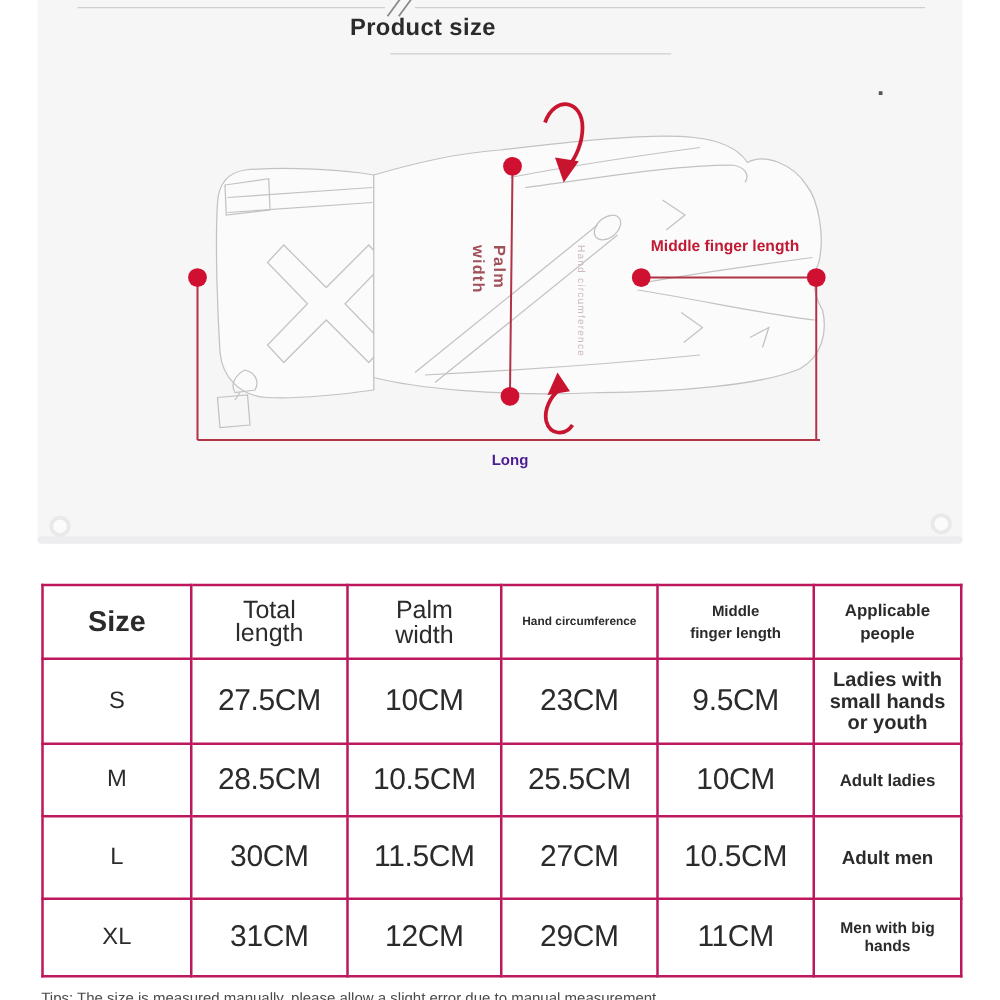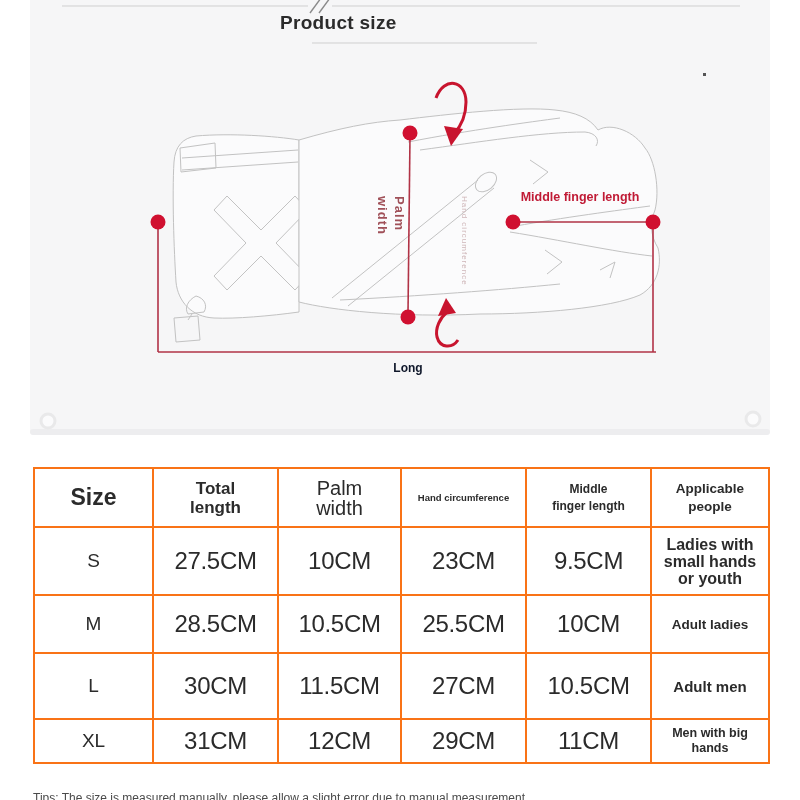--- a/index.html
+++ b/index.html
@@ -21,43 +21,43 @@
     text-align:left;font-size:19px;font-weight:bold;color:#2b2b2b;
     letter-spacing:.3px;
   }
   .label-red{position:absolute;color:#c01a35;font-weight:bold;}
   .mf-label{
     left:500px;top:190px;width:160px;text-align:center;
     font-size:12.5px;line-height:15px;
   }
   .long-label{
     left:358px;top:361px;width:100px;text-align:center;
-    font-size:12px;color:#0f172a;
+    font-size:12px;color:#4c1d95;
   }
   .palm-label{
     position:absolute;left:374px;top:196px;width:34px;height:64px;
     writing-mode:vertical-rl;font-size:13px;line-height:17px;
     color:#a05058;font-weight:600;letter-spacing:1px;
   }
   .circ-label{
     position:absolute;left:444px;top:196px;width:26px;height:100px;
     writing-mode:vertical-rl;font-size:8px;line-height:12px;
     color:#cfb6b8;letter-spacing:1px;
   }
   
   .size-table{
     position:absolute;left:33px;top:467px;width:735px;
     border-collapse:collapse;table-layout:fixed;background:#ffffff;
   }
   .size-table td{
-    border:2px solid #f97316;text-align:center;vertical-align:middle;
+    border:2px solid #be185d;text-align:center;vertical-align:middle;
     color:#2b2b2b;white-space:pre-line;padding:0;
   }
   .h-size{font-size:23px;font-weight:bold;color:#1d1d1d;}
-  .h-total{font-size:17px;font-weight:bold;line-height:19px;}
+  .h-total{font-size:20px;font-weight:normal;line-height:19px;}
   .h-palm{font-size:20px;font-weight:400;color:#9f9f9f;line-height:20px;}
   .h-circ{font-size:9.5px;font-weight:600;}
   .h-mid{font-size:12px;font-weight:700;line-height:17px;}
   .h-app{font-size:13.5px;font-weight:600;line-height:18px;margin-top:44px;}
   .v-size{font-size:19px;}
   .v-num{font-size:24px;letter-spacing:-.3px;}
   .v-people{font-size:16px;font-weight:bold;line-height:17px;}
   .v-people-sm{font-size:13.5px;font-weight:bold;}
   .v-people-lg{font-size:15px;font-weight:bold;}
   .v-people-left{font-size:12.5px;font-weight:bold;text-align:left;padding-left:10px;line-height:15px;margin-left:24px;}
@@ -207,21 +207,21 @@
     <td class="v-people-sm">Adult ladies</td>
   </tr>
   <tr style="height:66px">
     <td class="v-size">L</td>
     <td class="v-num">30CM</td>
     <td class="v-num">11.5CM</td>
     <td class="v-num">27CM</td>
     <td class="v-num">10.5CM</td>
     <td class="v-people-lg">Adult men</td>
   </tr>
-  <tr style="height:44px">
+  <tr style="height:62px">
     <td class="v-size">XL</td>
     <td class="v-num">31CM</td>
     <td class="v-num">12CM</td>
     <td class="v-num">29CM</td>
     <td class="v-num">11CM</td>
     <td class="v-people-left">Men with big
 hands</td>
   </tr>
 </tbody>
   </table>

